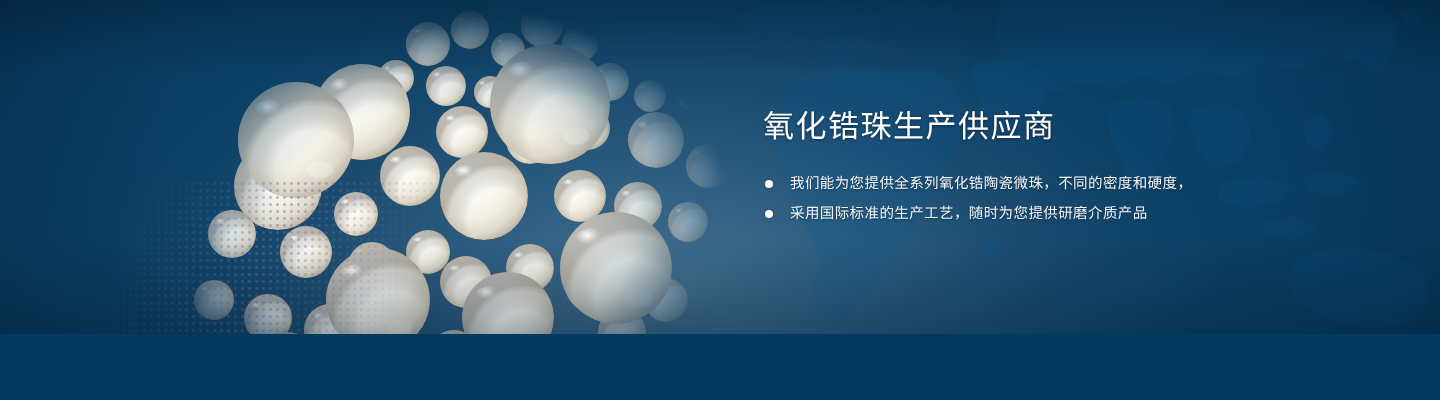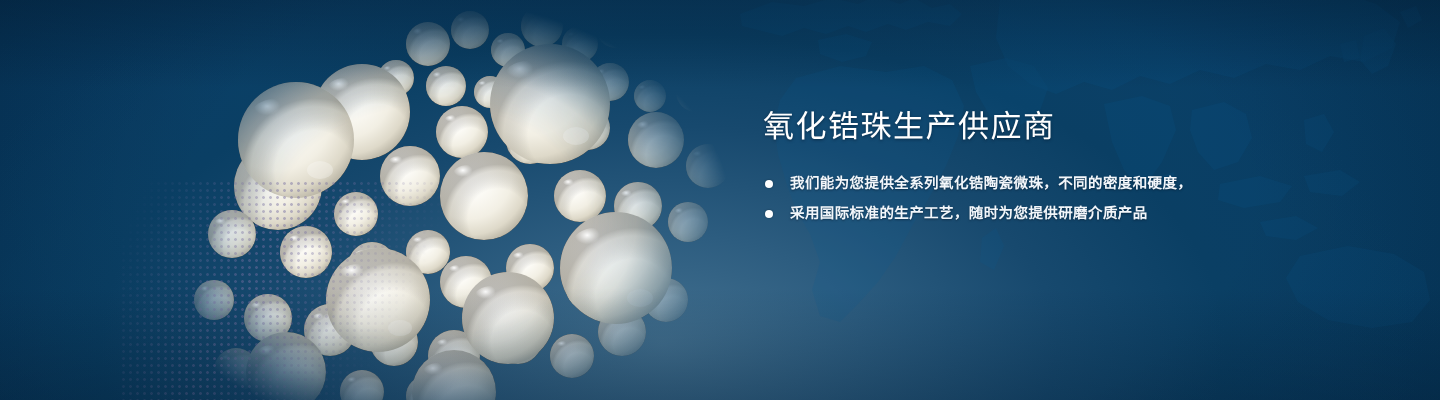--- a/index.html
+++ b/index.html
@@ -8,21 +8,21 @@
     padding: 0;
     background: #06395f;
   }
   body {
     font-family: "Liberation Sans", "DejaVu Sans", sans-serif;
   }
 
   .banner {
     position: relative;
     width: 1440px;
-    height: 400px;
+    height: 334px;
     overflow: hidden;
     background: #06395f;
   }
 
   
   .bg-base {
     position: absolute;
     inset: 0;
     background:
       radial-gradient(ellipse 760px 420px at 46% 86%, #43708f 0%, #2d5d80 26%, #17496e 52%, #0a3f64 74%, rgba(8,58,94,0) 100%),
@@ -95,21 +95,20 @@
     letter-spacing: 1.5px;
     line-height: 38px;
     text-shadow: 0 1px 3px rgba(0,20,40,0.55);
     white-space: nowrap;
   }
 
   .bullets {
     list-style: none;
     margin: 0;
     padding: 0;
-    font-weight: bold;
   }
 
   .bullet {
     position: relative;
     padding-left: 27px;
     margin-bottom: 7px;
     color: #f2f6fa;
     font-size: 14.5px;
     line-height: 23px;
     letter-spacing: 0.4px;

